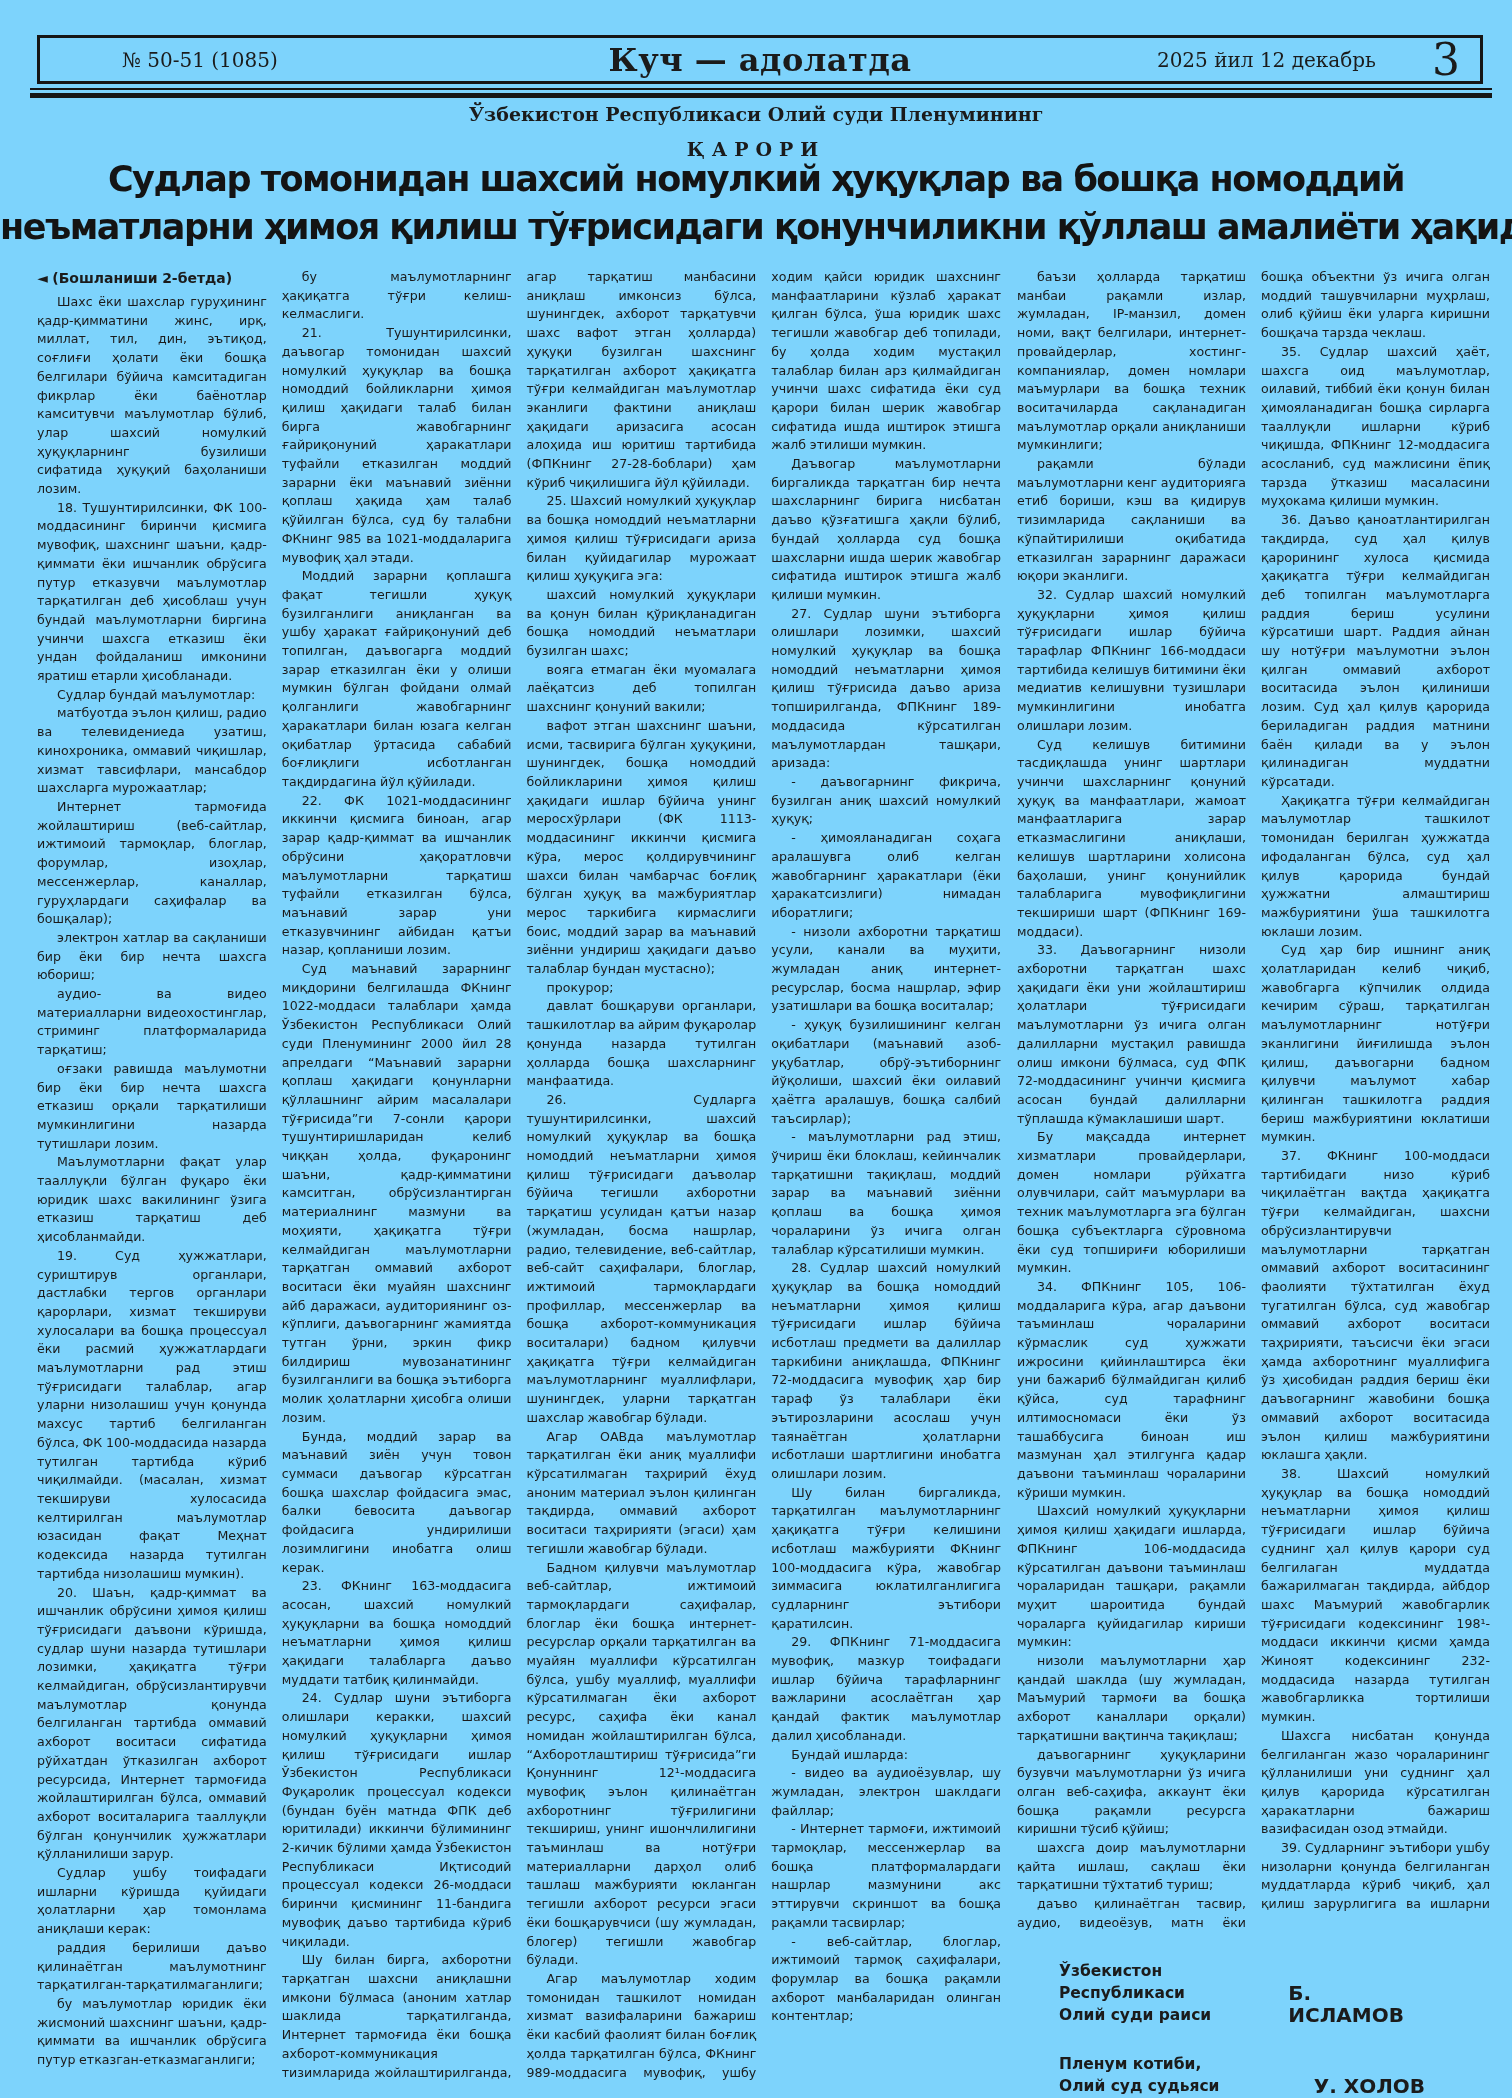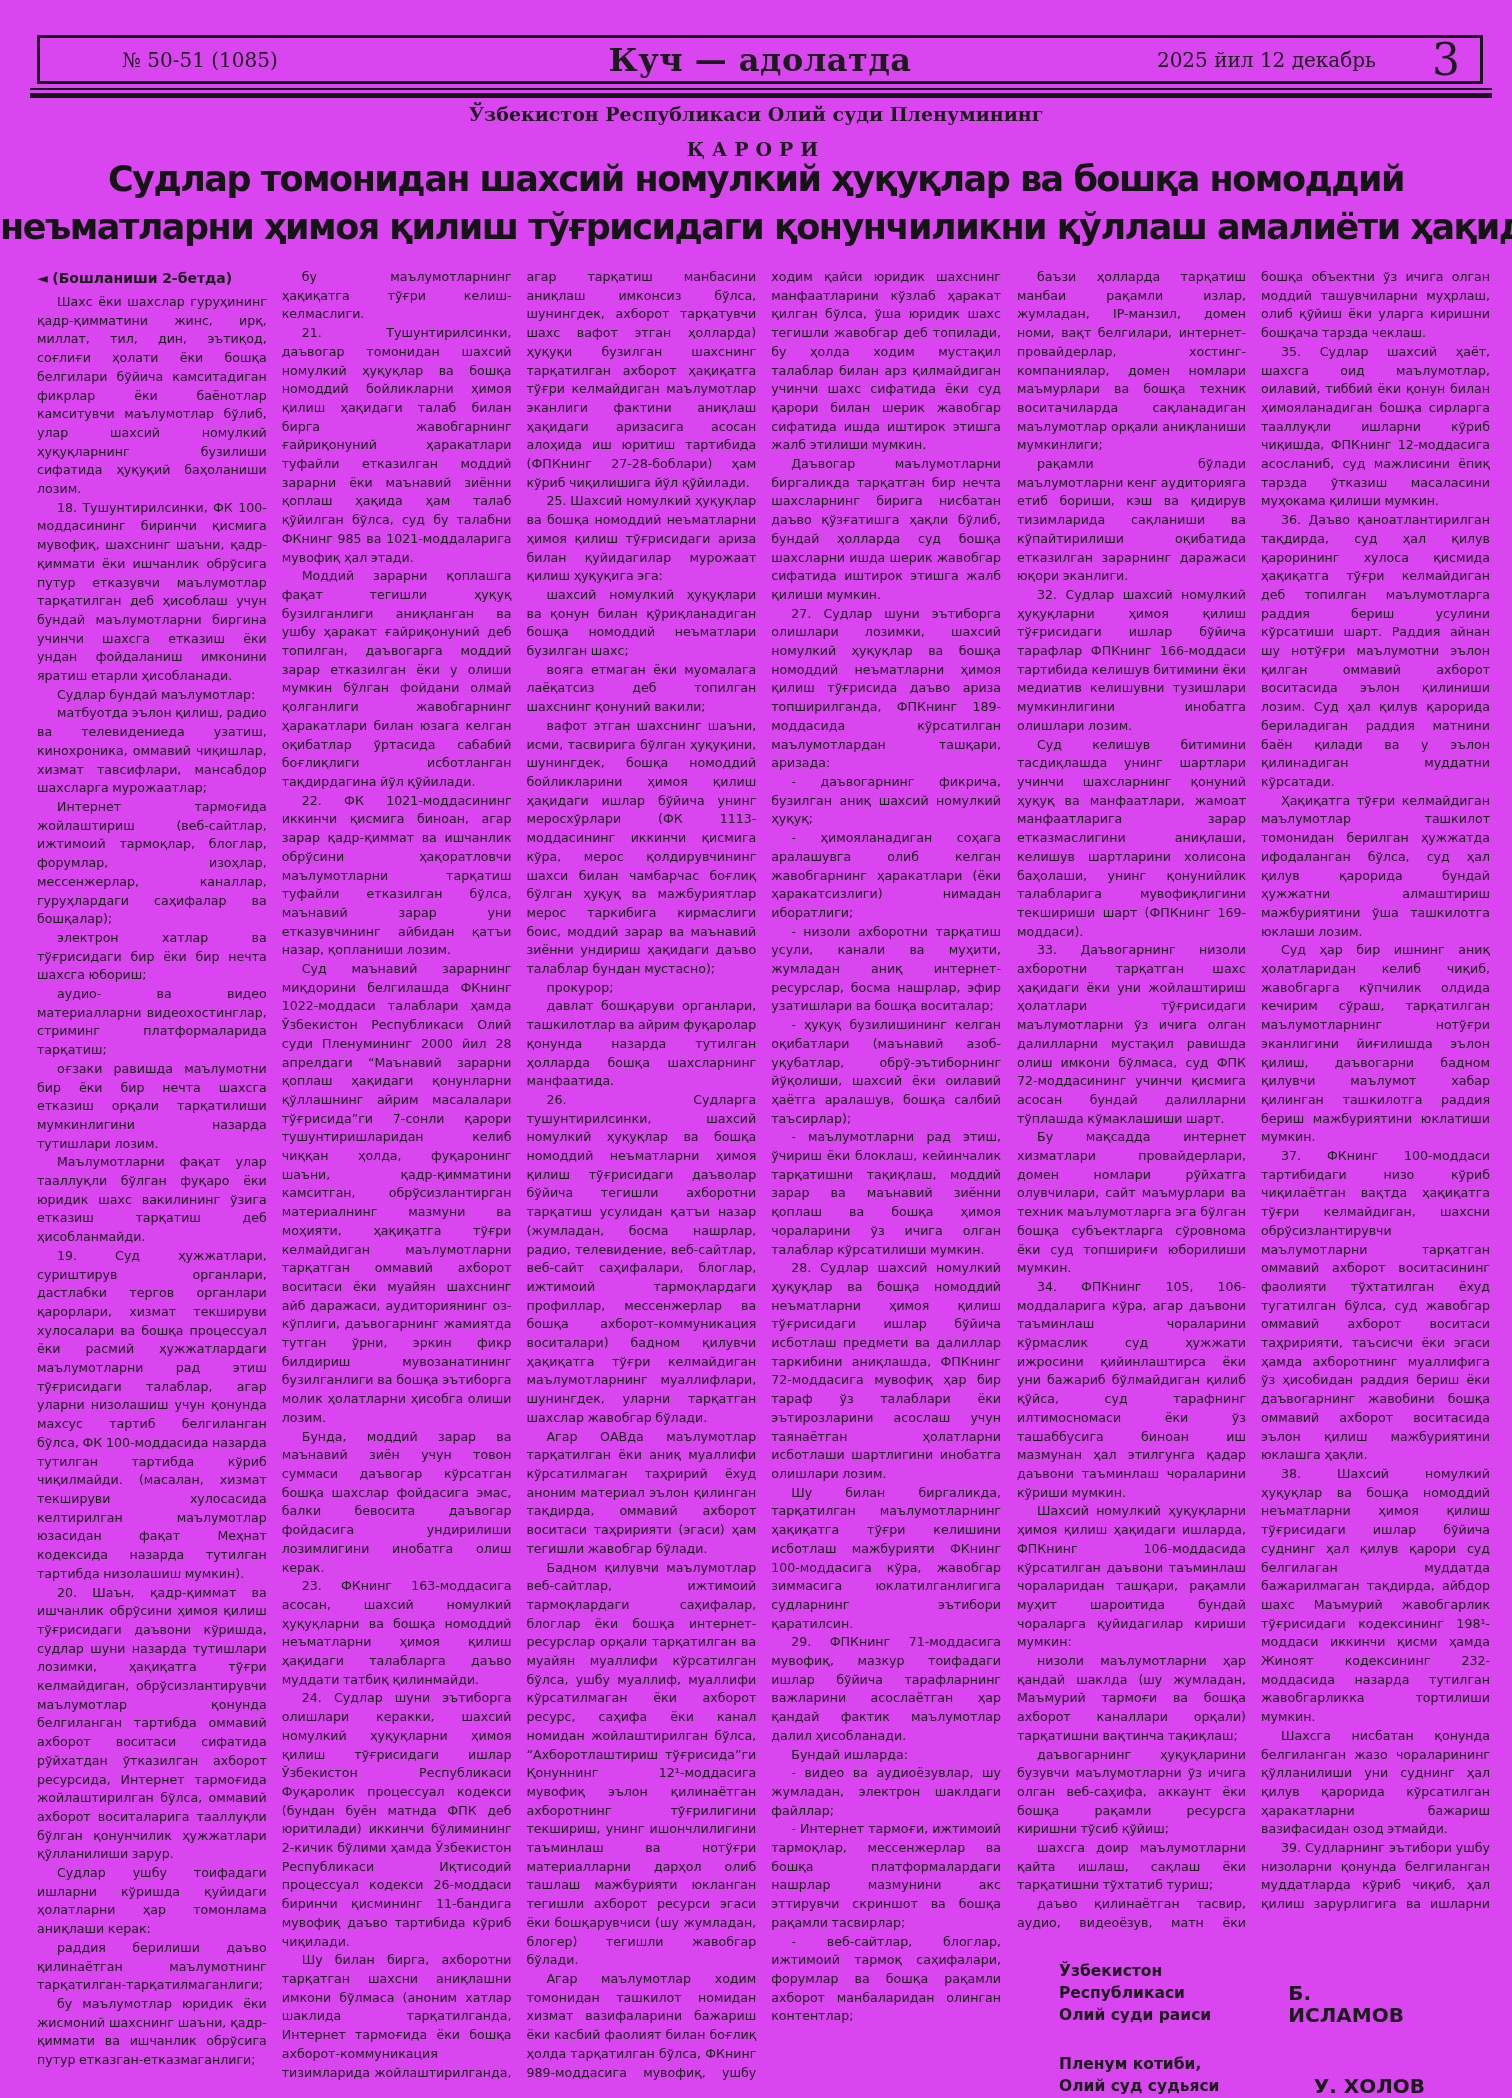--- a/index.html
+++ b/index.html
@@ -1,16 +1,16 @@
 <!DOCTYPE html>
 <html lang="uz"><head>
 <meta charset="utf-8">
 <style>
   html,body{margin:0;padding:0;background:#ffffff;}
-  .page{position:relative;width:1512px;height:2098px;background:#d946ef;color:#1b1b1b;
+  .page{position:relative;width:1512px;height:2098px;background:#7dd3fc;color:#1b1b1b;
         font-family:"DejaVu Sans",sans-serif;overflow:hidden;}
   
   .masthead{position:absolute;left:37px;right:29px;top:35px;height:49px;
             border:3px solid #161616;box-sizing:border-box;
             font-family:"DejaVu Serif","Liberation Serif",serif;}
   .issue{position:absolute;left:82px;top:50%;transform:translateY(-50%);font-size:20px;}
   .nameplate{position:absolute;left:0;right:0;top:50%;transform:translateY(-50%);
              text-align:center;font-size:32px;font-weight:bold;letter-spacing:.5px;}
   .date{position:absolute;right:104px;top:50%;transform:translateY(-50%);font-size:20px;}
   .pagenum{position:absolute;right:20px;top:1px;font-size:44px;line-height:42px;}
@@ -61,21 +61,21 @@
   </h1>
 
   <main class="body-area">
     <section class="cols cols-left">
         <p class="para b">◄ (Бошланиши 2-бетда)</p>
         <p class="para">Шахс ёки шахслар гуруҳининг қадр-қимматини жинс, ирқ, миллат, тил, дин, эътиқод, соғлиғи ҳолати ёки бошқа белгилари бўйича камситадиган фикрлар ёки баёнотлар камситувчи маълумотлар бўлиб, улар шахсий номулкий ҳуқуқларнинг бузилиши сифатида ҳуқуқий баҳоланиши лозим.</p>
         <p class="para">18. Тушунтирилсинки, ФК 100-моддасининг биринчи қисмига мувофиқ, шахснинг шаъни, қадр-қиммати ёки ишчанлик обрўсига путур етказувчи маълумотлар тарқатилган деб ҳисоблаш учун бундай маълумотларни биргина учинчи шахсга етказиш ёки ундан фойдаланиш имконини яратиш етарли ҳисобланади.</p>
         <p class="para">Судлар бундай маълумотлар:</p>
         <p class="para">матбуотда эълон қилиш, радио ва телевидениеда узатиш, кинохроника, оммавий чиқишлар, хизмат тавсифлари, мансабдор шахсларга мурожаатлар;</p>
         <p class="para">Интернет тармоғида жойлаштириш (веб-сайтлар, ижтимоий тармоқлар, блоглар, форумлар, изоҳлар, мессенжерлар, каналлар, гуруҳлардаги саҳифалар ва бошқалар);</p>
-        <p class="para">электрон хатлар ва тўғрисидаги бир ёки бир нечта шахсга юбориш;</p>
+        <p class="para">электрон хатлар ва сақланиши бир ёки бир нечта шахсга юбориш;</p>
         <p class="para">аудио- ва видео материалларни видеохостинглар, стриминг платформаларида тарқатиш;</p>
         <p class="para">оғзаки равишда маълумотни бир ёки бир нечта шахсга етказиш орқали тарқатилиши мумкинлигини назарда тутишлари лозим.</p>
         <p class="para">Маълумотларни фақат улар тааллуқли бўлган фуқаро ёки юридик шахс вакилининг ўзига етказиш тарқатиш деб ҳисобланмайди.</p>
         <p class="para">19. Суд ҳужжатлари, суриштирув органлари, дастлабки тергов органлари қарорлари, хизмат текшируви хулосалари ва бошқа процессуал ёки расмий ҳужжатлардаги маълумотларни рад этиш тўғрисидаги талаблар, агар уларни низолашиш учун қонунда махсус тартиб белгиланган бўлса, ФК 100-моддасида назарда тутилган тартибда кўриб чиқилмайди. (масалан, хизмат текшируви хулосасида келтирилган маълумотлар юзасидан фақат Меҳнат кодексида назарда тутилган тартибда низолашиш мумкин).</p>
         <p class="para">20. Шаън, қадр-қиммат ва ишчанлик обрўсини ҳимоя қилиш тўғрисидаги даъвони кўришда, судлар шуни назарда тутишлари лозимки, ҳақиқатга тўғри келмайдиган, обрўсизлантирувчи маълумотлар қонунда белгиланган тартибда оммавий ахборот воситаси сифатида рўйхатдан ўтказилган ахборот ресурсида, Интернет тармоғида жойлаштирилган бўлса, оммавий ахборот воситаларига тааллуқли бўлган қонунчилик ҳужжатлари қўлланилиши зарур.</p>
         <p class="para">Судлар ушбу тоифадаги ишларни кўришда қуйидаги ҳолатларни ҳар томонлама аниқлаши керак:</p>
         <p class="para">раддия берилиши даъво қилинаётган маълумотнинг тарқатилган-тарқатилмаганлиги;</p>
         <p class="para">бу маълумотлар юридик ёки жисмоний шахснинг шаъни, қадр-қиммати ва ишчанлик обрўсига путур етказган-етказмаганлиги;</p>
         <p class="para">бу маълумотларнинг ҳақиқатга тўғри келиш-келмаслиги.</p>
         <p class="para">21. Тушунтирилсинки, даъвогар томонидан шахсий номулкий ҳуқуқлар ва бошқа номоддий бойликларни ҳимоя қилиш ҳақидаги талаб билан бирга жавобгарнинг ғайриқонуний ҳаракатлари туфайли етказилган моддий зарарни ёки маънавий зиённи қоплаш ҳақида ҳам талаб қўйилган бўлса, суд бу талабни ФКнинг 985 ва 1021-моддаларига мувофиқ ҳал этади.</p>

